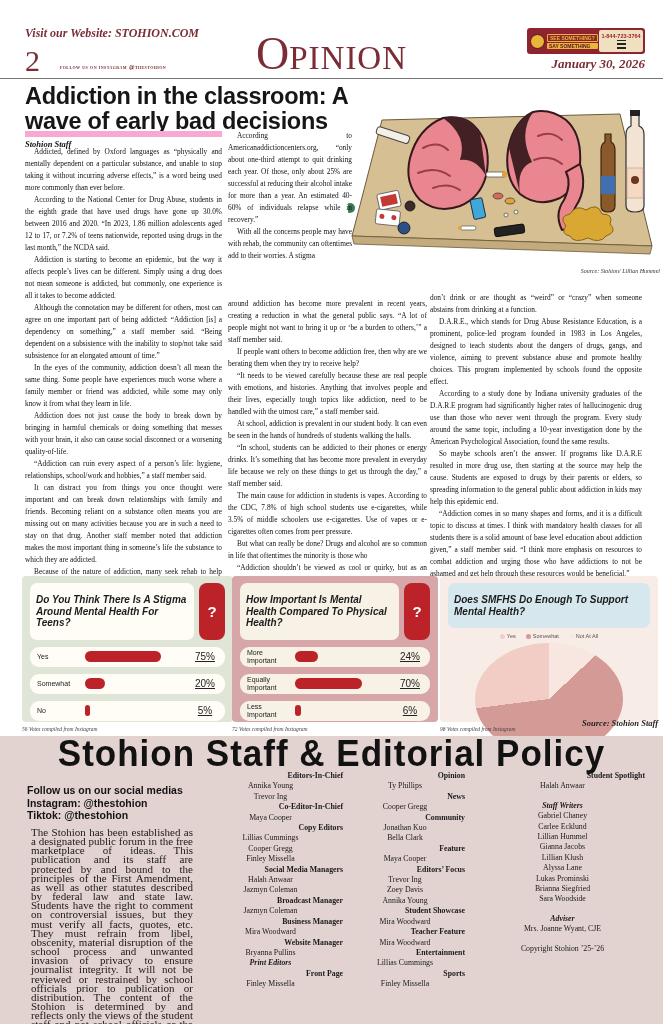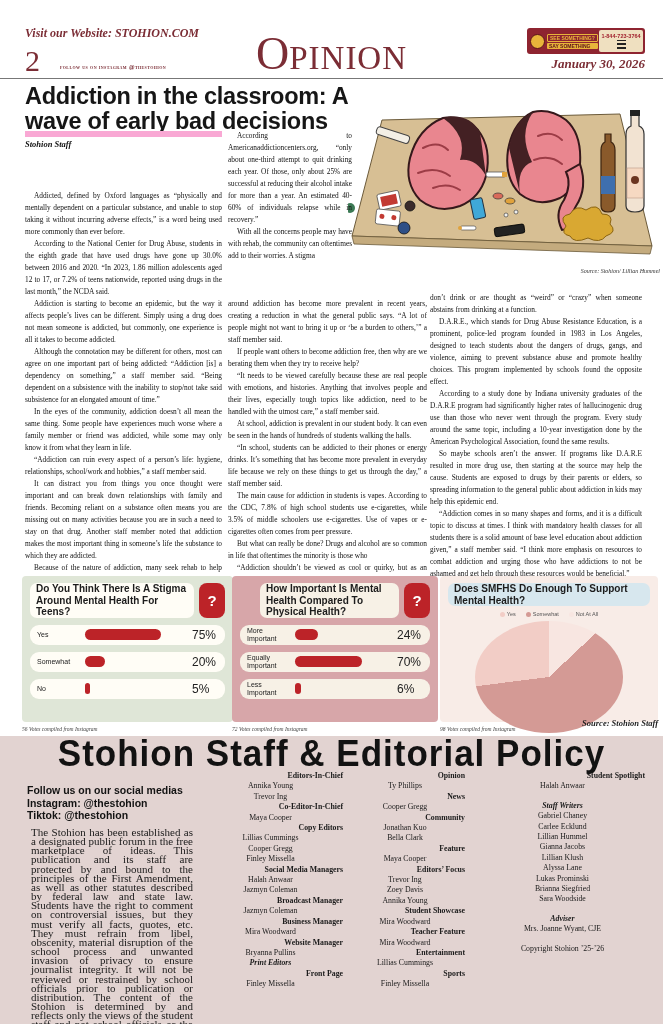--- a/index.html
+++ b/index.html
@@ -30,47 +30,47 @@
 
   
   .headline{left:25px;top:84px;width:335px;font-family:"Liberation Sans",sans-serif;font-weight:bold;
             font-size:23.5px;line-height:25px;letter-spacing:-.3px;color:#161616;}
   .byline{left:25px;top:131px;width:197px;font-weight:bold;font-style:italic;font-size:8.5px;
           border-top:6px solid #f9a8d4;padding-top:2px;}
   .col{font-size:7.35px;line-height:12px;text-align:justify;overflow:hidden;}
   .col p{margin:0;}
   .col p.para{text-indent:9px;}
   .col p.noind{text-indent:0;}
-  .c1{left:25px;top:146px;width:197px;height:460px;margin-top:44px;}
+  .c1{left:25px;top:146px;width:197px;height:460px;}
   .c2t{left:228px;top:130px;width:124px;height:168px;}
   .c2b{left:228px;top:298px;width:199px;height:308px;}
   .c3{left:430px;top:292px;width:212px;height:312px;}
 
   
   .illus{left:348px;top:88px;width:312px;height:180px;}
   .illus svg{width:100%;height:100%;}
   .illcap{left:348px;top:268px;width:312px;text-align:right;font-style:italic;font-size:6px;color:#333;}
 
   
   .card{top:576px;height:146px;border-radius:4px;padding:7px 8px;box-sizing:border-box;font-family:"Liberation Sans",sans-serif;}
   .card1{left:22px;width:211px;background:#dfe6d7;}
   .card2{left:232px;width:206px;background:#d7a6a9;}
   .card3{left:440px;width:218px;background:#f8ece7;}
   .titlerow{display:flex;gap:5px;align-items:stretch;}
-  .tbox{background:#fffdf6;border-radius:7px;padding:0 6px;font-weight:bold;font-size:10px;line-height:11.5px;color:#1c1c1c;flex:1;}
-  .card2 .tbox{background:#f7f1e6;margin-left:20px;}
+  .tbox{background:#fffdf6;border-radius:7px;padding:11px 6px;font-weight:bold;font-size:10px;line-height:11.5px;color:#1c1c1c;flex:1;font-style:italic;}
+  .card2 .tbox{background:#f7f1e6;}
   .card3 .tbox{background:#d7e7ee;}
   .qbadge{width:26px;border-radius:8px;background:#bc2328;color:#fff;font-weight:bold;font-size:15px;
           display:flex;align-items:center;justify-content:center;}
   .brow{background:#fffdf6;border-radius:9px;height:20px;margin-top:7px;display:flex;align-items:center;padding:0 7px;}
   .card2 .brow{background:#f7f1e6;}
   .blabel{width:42px;font-size:7px;line-height:7.5px;color:#222;}
   .btrack{flex:1;height:11px;margin:0 6px;position:relative;}
   .bar{position:absolute;left:0;top:0;height:11px;background:#bc2328;border-radius:6px;}
-  .bpct{width:26px;text-align:left;font-size:12px;color:#222;}
+  .bpct{width:26px;text-align:center;font-size:10px;color:#222;text-decoration:underline;}
   .caption{position:absolute;font-family:"Liberation Serif",serif;font-style:italic;font-size:5.5px;color:#444;top:726px;}
   .cap1{left:22px;} .cap2{left:232px;} .cap3{left:440px;}
   .src2{left:470px;top:718px;width:188px;text-align:right;font-weight:bold;font-style:italic;font-size:8.5px;color:#222;font-family:"Liberation Serif",serif;position:absolute;}
   .legend{display:flex;justify-content:center;gap:10px;margin-top:5px;}
   .litem{display:flex;align-items:center;gap:2px;font-size:5.5px;color:#555;}
   .dot{width:5px;height:5px;border-radius:50%;}
   .pie{width:148px;height:112px;border-radius:50%;margin:4px auto 0;}
 
   
   .staffbg{left:0;top:736px;width:663px;height:288px;background:#e2d3d1;}
@@ -165,20 +165,21 @@
     </svg>
   </div>
   <div class="abs illcap">Source: Stohion/ Lillian Hummel</div>
 
   <div class="abs col c1">
       <p class="para">Addicted, defined by Oxford languages as “physically and mentally dependent on a particular substance, and unable to stop taking it without incurring adverse effects,” is a word being used more commonly than ever before.</p>
       <p class="para">According to the National Center for Drug Abuse, students in the eighth grade that have used drugs have gone up 30.0% between 2016 and 2020. “In 2023, 1.86 million adolescents aged 12 to 17, or 7.2% of teens nationwide, reported using drugs in the last month,” the NCDA said.</p>
       <p class="para">Addiction is starting to become an epidemic, but the way it affects people’s lives can be different. Simply using a drug does not mean someone is addicted, but commonly, one experience is all it takes to become addicted.</p>
       <p class="para">Although the connotation may be different for others, most can agree on one important part of being addicted: “Addiction [is] a dependency on something,” a staff member said. “Being dependent on a subsistence with the inability to stop/not take said subsistence for an elongated amount of time.”</p>
       <p class="para">In the eyes of the community, addiction doesn’t all mean the same thing. Some people have experiences much worse where a family member or friend was addicted, while some may only know it from what they learn in life.</p>
+      <p class="para">Addiction does not just cause the body to break down by bringing in harmful chemicals or doing something that messes with your brain, it also can cause social disconnect or a worsening quality-of-life.</p>
       <p class="para">“Addiction can ruin every aspect of a person’s life: hygiene, relationships, school/work and hobbies,” a staff member said.</p>
       <p class="para">It can distract you from things you once thought were important and can break down relationships with family and friends. Becoming reliant on a substance often means you are missing out on many activities because you are in such a need to stay on that drug. Another staff member noted that addiction makes the most important thing in someone’s life the substance to which they are addicted.</p>
       <p class="para">Because of the nature of addiction, many seek rehab to help relieve themselves of whatever they are hooked on. Even though these people go through the process, many do not succeed or even go through with the process. Fear, denial and financial concerns keep people from going through rehab, but with those who do, many do not find success.</p>
     </div>
   <div class="abs col c2t">
       <p class="para">According to Americanaddictioncenters.org, “only about one-third attempt to quit drinking each year. Of those, only about 25% are successful at reducing their alcohol intake for more than a year. An estimated 40-60% of individuals relapse while in recovery.”</p>
       <p class="para">With all the concerns people may have with rehab, the community can oftentimes add to their worries. A stigma</p>
     </div>
   <div class="abs col c2b">
       <p class="noind">around addiction has become more prevalent in recent years, creating a reduction in what the general public says. “A lot of people might not want to bring it up or ‘be a burden to others,’” a staff member said.</p>

